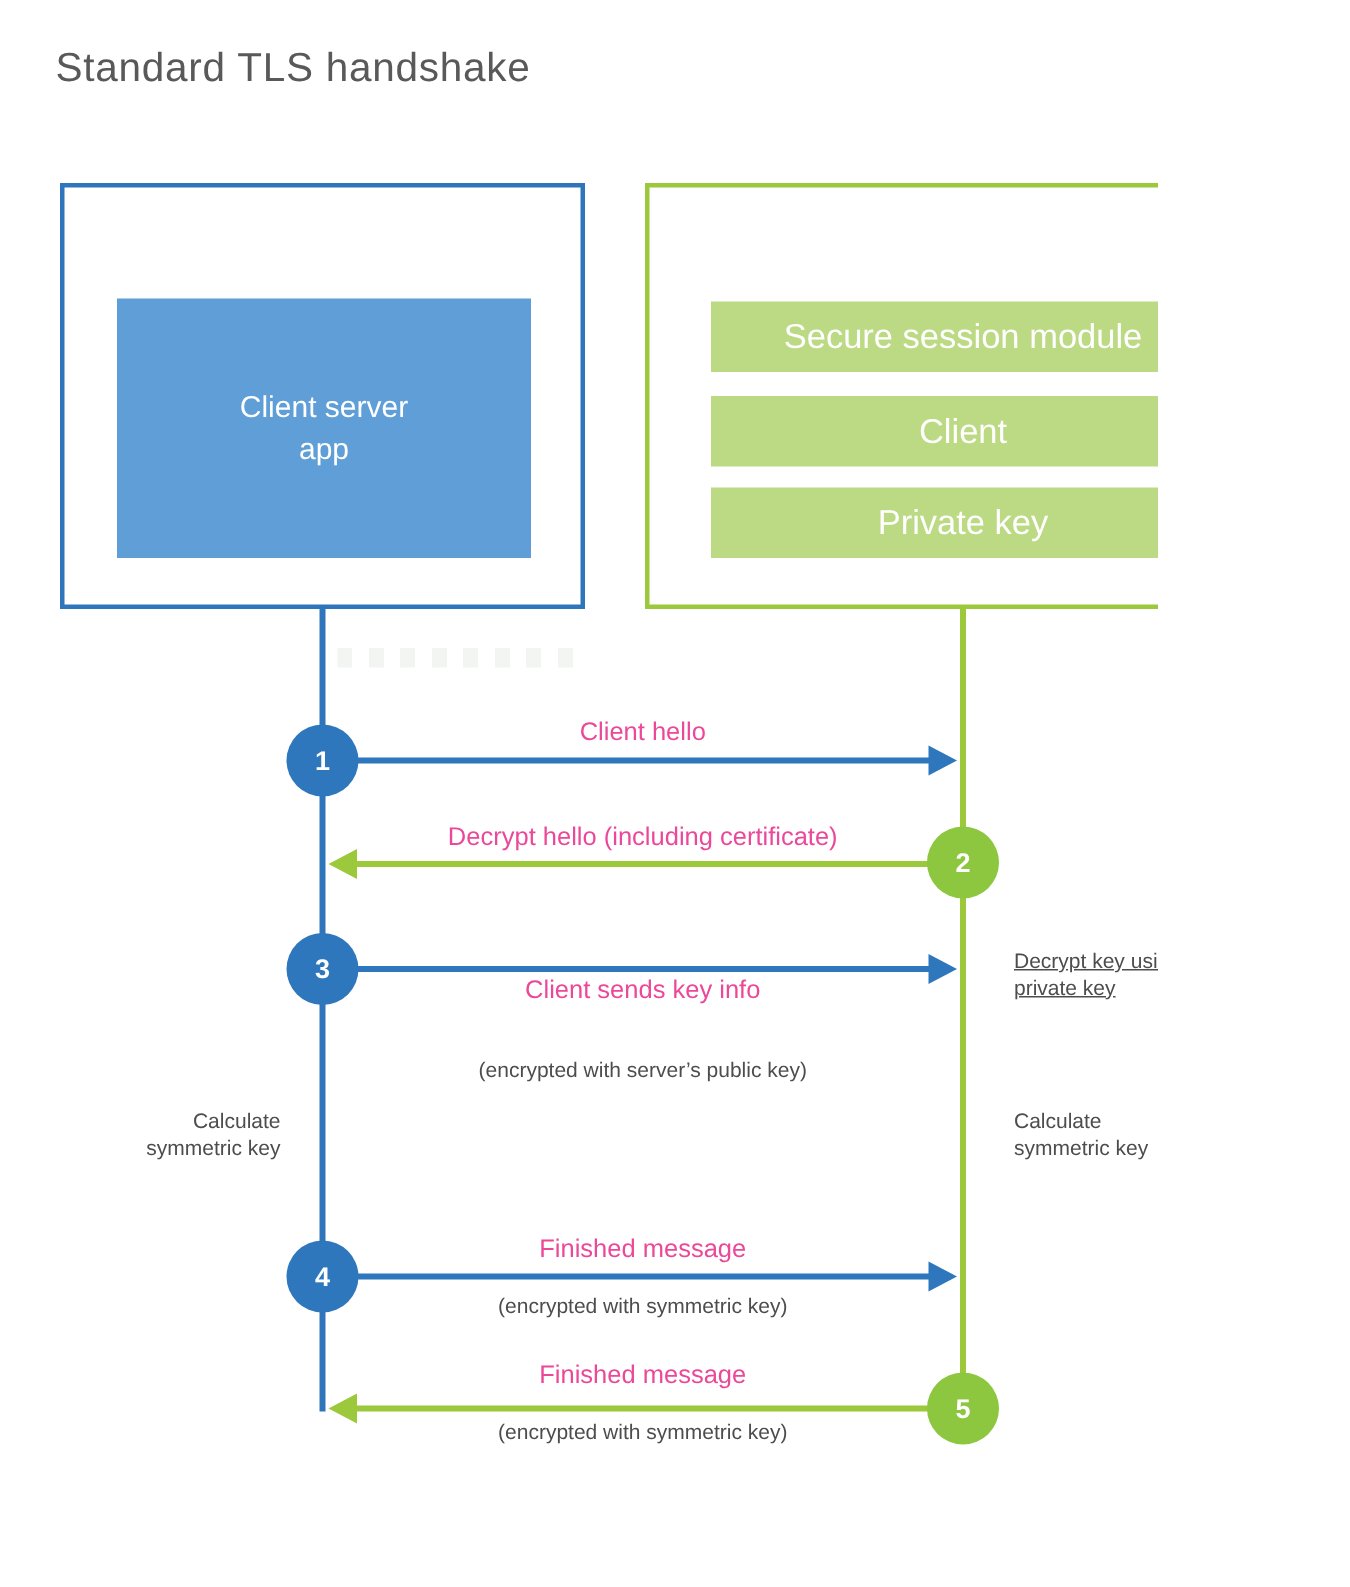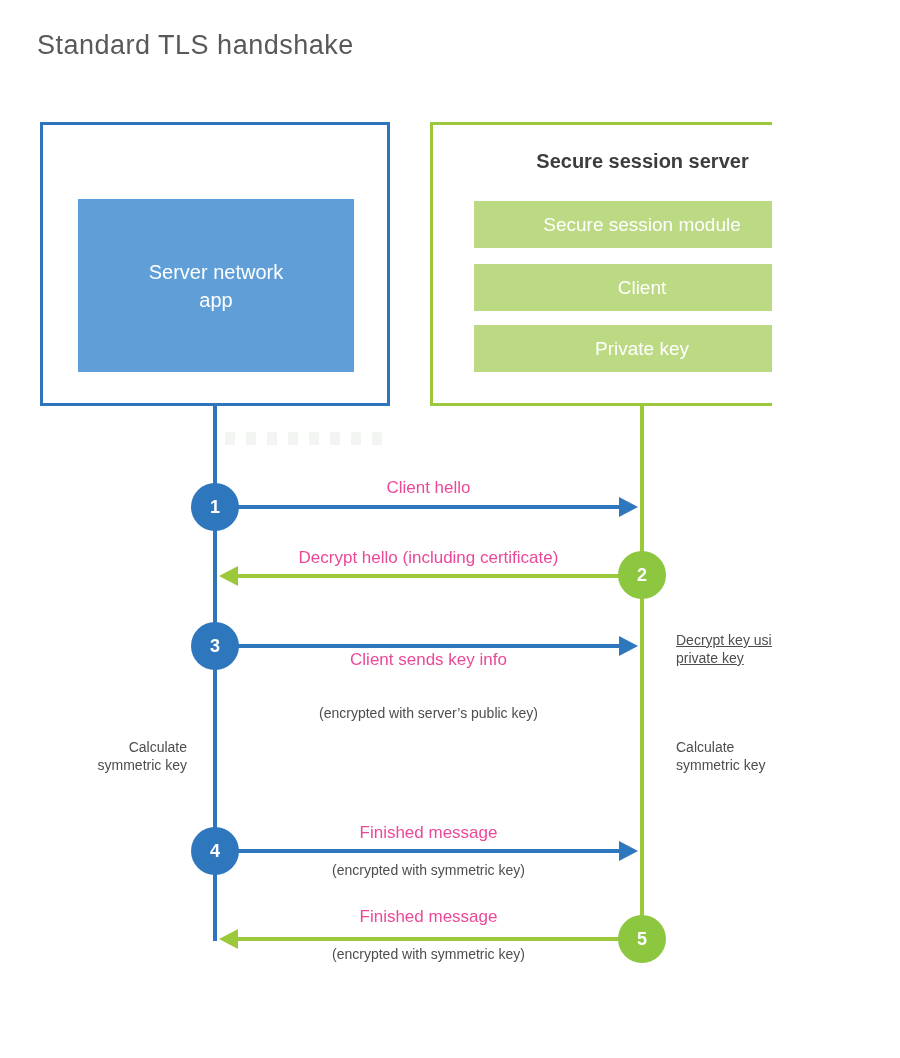--- a/index.html
+++ b/index.html
@@ -59,21 +59,21 @@
     justify-content: center;
     text-align: center;
     white-space: pre-line;
     line-height: 28px;
   }
   .server-bar {
     position: absolute;
     left: 474px; width: 336px; height: 47px;
     background: #bcd983;
     color: #ffffff;
-    font-size: 19px;
+    font-size: 23px;
     line-height: 47px;
     text-align: center;
   }
   .bar-1 { top: 201px; }
   .bar-2 { top: 264px; }
   .bar-3 { top: 325px; }
 
   
   .lifeline { position: absolute; width: 4px; }
   .lifeline-blue  { left: 213px; top: 405px; height: 536px; background: #2e75bc; }
@@ -159,25 +159,24 @@
   .note-decrypt    { left: 676px; top: 632px; width: 150px; text-align: left; text-decoration: underline; }
 </style>
 </head>
 <body>
 
 <div class="canvas">
 
   <div class="page-title">Standard TLS handshake</div>
 
   <div class="actor-box client-box"></div>
-  <div class="client-app">Server network
+  <div class="client-app">Client server
 app</div>
 
   <div class="actor-box server-box"></div>
-  <div class="actor-title server-title">Secure session server</div>
   <div class="server-bar bar-1">Secure session module</div>
   <div class="server-bar bar-2">Client</div>
   <div class="server-bar bar-3">Private key</div>
 
   <div class="lifeline lifeline-blue"></div>
   <div class="lifeline lifeline-green"></div>
   <div class="faded-dashes"></div>
 
   <div class="msg-label" style="top:478px;">Client hello</div>
   <div class="arrow arrow-blue arrow-right" style="left:215px; top:505px; width:405px;"></div>

